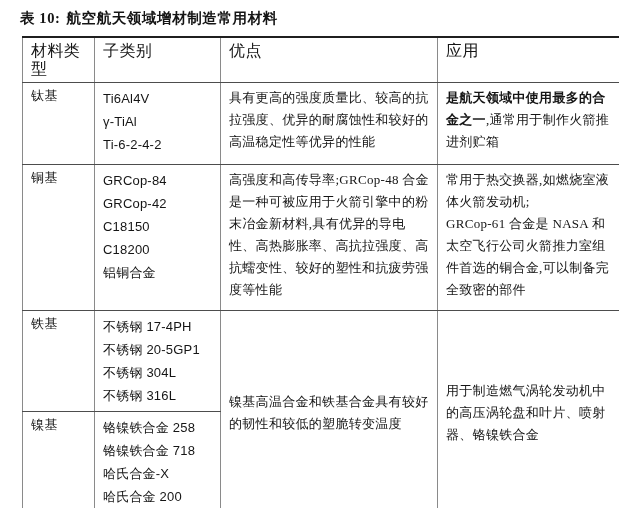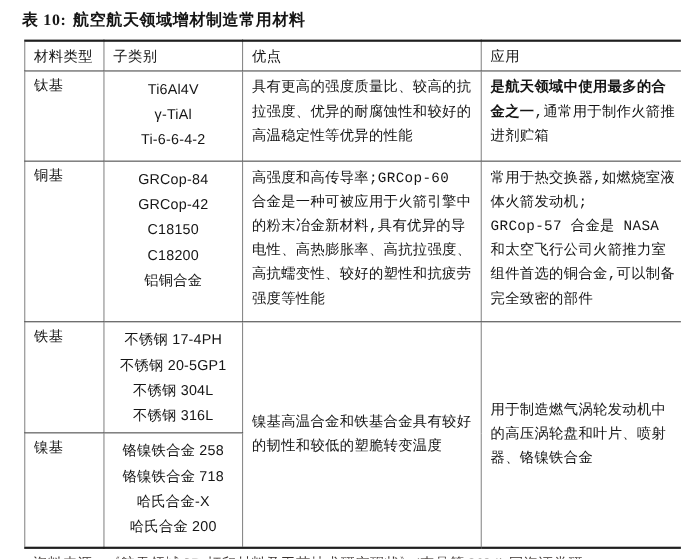--- a/index.html
+++ b/index.html
@@ -53,40 +53,38 @@
     text-align: left;
     padding: 4px 8px;
     font-size: 13px;
     font-weight: normal;
     letter-spacing: 0.4px;
     overflow: hidden;
   }
   th {
     height: 17px;
     line-height: 18px;
-    font-size: 13px;
+    font-size: 16px;
   }
   td.type-cell   { }
   tr.r1 td { height: 73px; }
   tr.r2 td { height: 137px; }
   tr.r3 td { height: 92px; }
   tr.r4 td { height: 95px; }
 
   .sub-line {
     line-height: 23px;
     white-space: nowrap;
     font-family: "Liberation Sans", "DejaVu Sans", sans-serif;
     font-size: 13px;
     letter-spacing: 0.2px;
-    text-align: center;
   }
   .para {
     line-height: 22px;
     letter-spacing: 0.3px;
-    font-family: Liberation Mono, monospace;
   }
   td.merged-cell {
     vertical-align: middle;
     border-bottom: 2px solid #1f1f1f;
   }
   .bold-lead { font-weight: bold; }
 
   .source-note {
     margin: 4px 0 0 18px;
     font-size: 13px;
@@ -119,44 +117,44 @@
         <th>优点</th>
         <th>应用</th>
       </tr>
     </thead>
     <tbody>
       <tr class="r1">
         <td class="type-cell">钛基</td>
         <td>
           <div class="sub-line">Ti6Al4V</div>
           <div class="sub-line">γ-TiAl</div>
-          <div class="sub-line">Ti-6-6-4-2</div>
+          <div class="sub-line">Ti-6-2-4-2</div>
         </td>
         <td>
           <div class="para">具有更高的强度质量比、较高的抗拉强度、优异的耐腐蚀性和较好的高温稳定性等优异的性能</div>
         </td>
         <td>
           <div class="para"><span class="bold-lead">是航天领域中使用最多的合金之一</span><span>,通常用于制作火箭推进剂贮箱</span></div>
         </td>
       </tr>
       <tr class="r2">
         <td class="type-cell">铜基</td>
         <td>
           <div class="sub-line">GRCop-84</div>
           <div class="sub-line">GRCop-42</div>
           <div class="sub-line">C18150</div>
           <div class="sub-line">C18200</div>
           <div class="sub-line">铝铜合金</div>
         </td>
         <td>
-          <div class="para">高强度和高传导率;GRCop-60 合金是一种可被应用于火箭引擎中的粉末冶金新材料,具有优异的导电性、高热膨胀率、高抗拉强度、高抗蠕变性、较好的塑性和抗疲劳强度等性能</div>
+          <div class="para">高强度和高传导率;GRCop-48 合金是一种可被应用于火箭引擎中的粉末冶金新材料,具有优异的导电性、高热膨胀率、高抗拉强度、高抗蠕变性、较好的塑性和抗疲劳强度等性能</div>
         </td>
         <td>
           <div class="para">常用于热交换器,如燃烧室液体火箭发动机;</div>
-          <div class="para">GRCop-57 合金是 NASA 和太空飞行公司火箭推力室组件首选的铜合金,可以制备完全致密的部件</div>
+          <div class="para">GRCop-61 合金是 NASA 和太空飞行公司火箭推力室组件首选的铜合金,可以制备完全致密的部件</div>
         </td>
       </tr>
       <tr class="r3">
         <td class="type-cell">铁基</td>
         <td>
           <div class="sub-line">不锈钢 17-4PH</div>
           <div class="sub-line">不锈钢 20-5GP1</div>
           <div class="sub-line">不锈钢 304L</div>
           <div class="sub-line">不锈钢 316L</div>
         </td>

